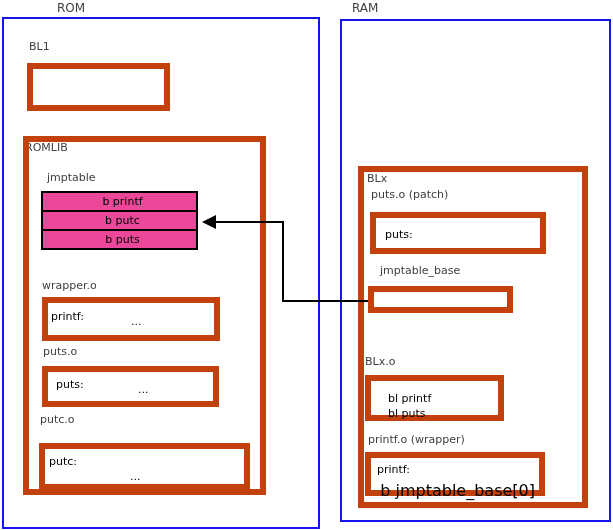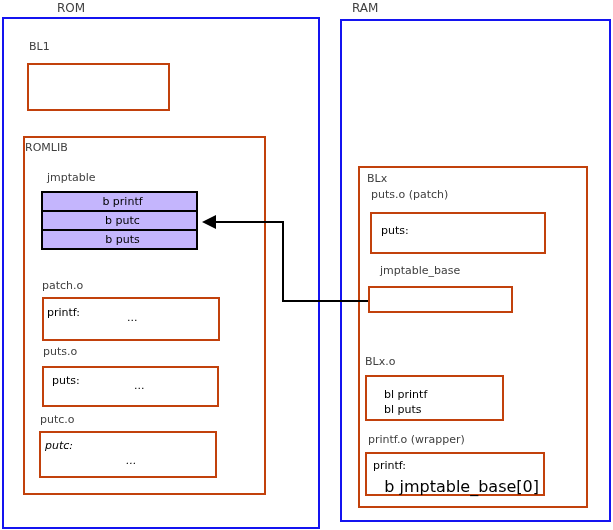--- a/index.html
+++ b/index.html
@@ -21,21 +21,21 @@
   }
   .title-lbl { font-size: 12px; }
   .frame {
     position: absolute;
     border: 2px solid #1414f0;
     box-sizing: border-box;
     background: transparent;
   }
   .box {
     position: absolute;
-    border: 2px solid #c2410c;
+    border: 6px solid #c2410c;
     box-sizing: border-box;
     background: #ffffff;
   }
   .box .sym {
     position: absolute;
     font-size: 11px;
     white-space: nowrap;
   }
   
   #rom-frame   { left: 2px;  top: 17px;  width: 318px; height: 512px; }
@@ -45,37 +45,37 @@
   #romlib-label{ left: 25px; top: 113px; margin-top: 28px; }
   #romlib-box  { left: 23px; top: 136px; width: 243px; height: 359px; background: transparent; }
   #jmptable-label { left: 47px; top: 171px; }
   #jmptable    { position: absolute; left: 41px; top: 191px; width: 157px; }
   .jrow {
     position: relative;
     height: 21px;
     border: 2px solid #000;
     margin-top: -2px;
     box-sizing: border-box;
-    background: #c4b5fd;
+    background: #ec4899;
     text-align: center;
     font-size: 11px;
     line-height: 17px;
     padding-left: 6px;
   }
   .jrow:first-child { margin-top: 0; }
   #printf-o-label { left: 42px; top: 279px; }
   #printf-o-box   { left: 42px; top: 297px; width: 178px; height: 44px; }
   #printf-o-box .sym  { left: 3px;  top: 7px; }
   #printf-o-box .dots { left: 83px; top: 12px; }
   #puts-o-label   { left: 43px; top: 345px; }
   #puts-o-box     { left: 42px; top: 366px; width: 177px; height: 41px; }
   #puts-o-box .sym  { left: 8px;  top: 6px; }
   #puts-o-box .dots { left: 90px; top: 11px; }
   #putc-o-label   { left: 40px; top: 413px; }
-  #putc-o-box     { left: 39px; top: 431px; width: 178px; height: 47px; font-style: italic; }
+  #putc-o-box     { left: 39px; top: 443px; width: 211px; height: 47px; }
   #putc-o-box .sym  { left: 4px;  top: 6px; }
   #putc-o-box .dots { left: 85px; top: 21px; }
   
   #ram-frame   { left: 340px; top: 19px; width: 271px; height: 503px; }
   #ram-title   { left: 352px; top: 2px; }
   #blx-box     { left: 358px; top: 166px; width: 230px; height: 342px; background: transparent; }
   #blx-label   { left: 367px; top: 172px; }
   #puts-patch-label { left: 371px; top: 188px; }
   #puts-patch-box   { left: 370px; top: 212px; width: 176px; height: 42px; }
   #puts-patch-box .sym { left: 9px; top: 10px; }
@@ -112,21 +112,21 @@
   <div class="lbl" id="romlib-label">ROMLIB</div>
   <div class="box" id="romlib-box"></div>
 
   <div class="lbl" id="jmptable-label">jmptable</div>
   <div id="jmptable">
     <div class="jrow">b printf</div>
     <div class="jrow">b putc</div>
     <div class="jrow">b puts</div>
   </div>
 
-  <div class="lbl" id="printf-o-label">patch.o</div>
+  <div class="lbl" id="printf-o-label">wrapper.o</div>
   <div class="box" id="printf-o-box">
     <span class="sym">printf:</span>
     <span class="sym dots">...</span>
   </div>
 
   <div class="lbl" id="puts-o-label">puts.o</div>
   <div class="box" id="puts-o-box">
     <span class="sym">puts:</span>
     <span class="sym dots">...</span>
   </div>

